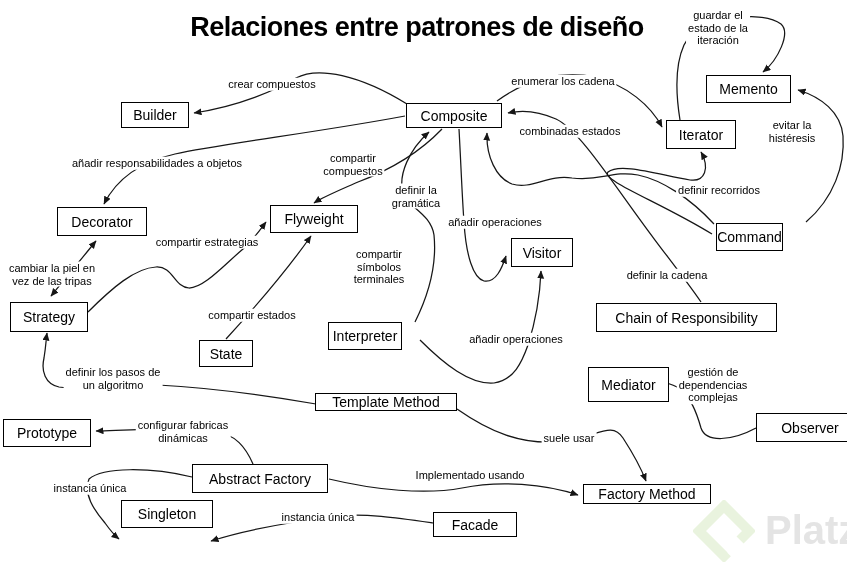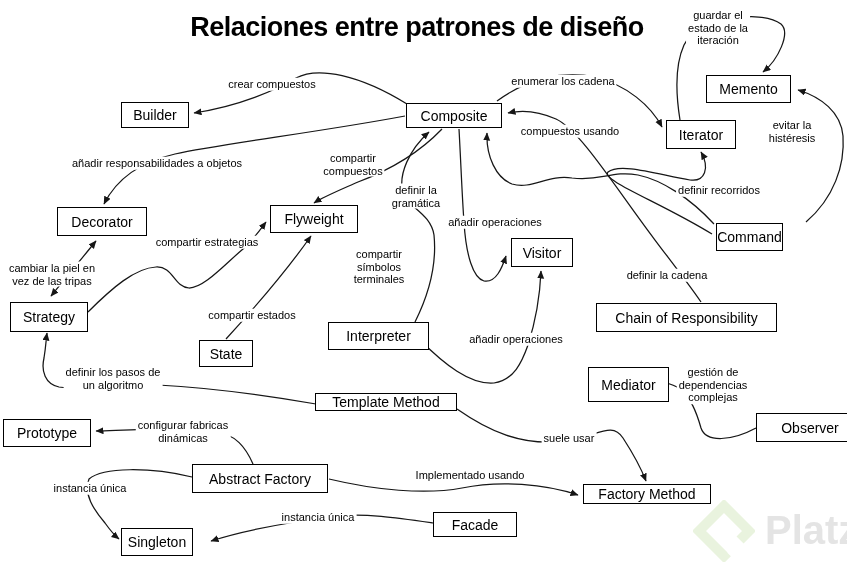--- a/index.html
+++ b/index.html
@@ -67,21 +67,21 @@
     <path class="a" marker-end="url(#ah)" d="M 457,409 C 487,430 522,447 565,441 C 598,436 612,421 623,438 C 634,455 641,468 646,481"></path>
     <path class="a" marker-end="url(#ah)" d="M 756,428 C 732,441 706,443 701,428 C 697,414 691,396 677,387 C 666,381 653,381 643,381"></path>
     <path class="a" marker-end="url(#ah)" d="M 226,339 C 248,315 280,280 311,236"></path>
   </svg>
 
   <div class="elabel" style="left:272px;top:84px">crear compuestos</div>
   <div class="elabel" style="left:563px;top:81px">enumerar los cadena</div>
   <div class="elabel" style="left:718px;top:28px">guardar el
 estado de la
 iteración</div>
-  <div class="elabel" style="left:570px;top:131px">compuestos usando</div>
+  <div class="elabel" style="left:570px;top:131px">combinadas estados</div>
   <div class="elabel" style="left:792px;top:131px">evitar la histéresis</div>
   <div class="elabel" style="left:157px;top:163px">añadir responsabilidades a objetos</div>
   <div class="elabel" style="left:353px;top:164px">compartir
 compuestos</div>
   <div class="elabel" style="left:416px;top:196px">definir la
 gramática</div>
   <div class="elabel" style="left:719px;top:190px">definir recorridos</div>
   <div class="elabel" style="left:495px;top:222px">añadir operaciones</div>
   <div class="elabel" style="left:207px;top:242px">compartir estrategias</div>
   <div class="elabel" style="left:379px;top:267px">compartir
@@ -107,28 +107,28 @@
   <div class="node" style="left:121px;top:102px;width:68px;height:26px">Builder</div>
   <div class="node" style="left:406px;top:103px;width:96px;height:25px">Composite</div>
   <div class="node" style="left:706px;top:75px;width:85px;height:28px">Memento</div>
   <div class="node" style="left:666px;top:120px;width:70px;height:29px">Iterator</div>
   <div class="node" style="left:716px;top:223px;width:67px;height:28px">Command</div>
   <div class="node" style="left:57px;top:207px;width:90px;height:29px">Decorator</div>
   <div class="node" style="left:270px;top:205px;width:88px;height:28px">Flyweight</div>
   <div class="node" style="left:511px;top:238px;width:62px;height:29px">Visitor</div>
   <div class="node" style="left:10px;top:302px;width:78px;height:30px">Strategy</div>
   <div class="node" style="left:199px;top:340px;width:54px;height:27px">State</div>
-  <div class="node" style="left:328px;top:322px;width:101px;height:28px">Interpreter</div>
+  <div class="node" style="left:328px;top:322px;width:74px;height:28px">Interpreter</div>
   <div class="node" style="left:596px;top:303px;width:181px;height:29px">Chain of Responsibility</div>
   <div class="node" style="left:588px;top:367px;width:81px;height:35px">Mediator</div>
   <div class="node" style="left:756px;top:413px;width:108px;height:29px">Observer</div>
   <div class="node" style="left:3px;top:419px;width:88px;height:28px">Prototype</div>
   <div class="node" style="left:315px;top:393px;width:142px;height:18px">Template Method</div>
   <div class="node" style="left:192px;top:464px;width:136px;height:29px">Abstract Factory</div>
-  <div class="node" style="left:121px;top:528px;width:72px;height:28px">Singleton</div>
+  <div class="node" style="left:121px;top:500px;width:92px;height:28px">Singleton</div>
   <div class="node" style="left:433px;top:512px;width:84px;height:25px">Facade</div>
   <div class="node" style="left:583px;top:484px;width:128px;height:20px">Factory Method</div>
 
   <div class="watermark">
     <svg width="62" height="62" viewBox="0 0 62 62">
       <path d="M31,6 L56,31 L31,56 L6,31 Z" fill="none" stroke="#e9f3de" stroke-width="10" stroke-dasharray="48 18 200"></path>
     </svg>
     <div class="wm-text">Platzi</div>
   </div>
 

